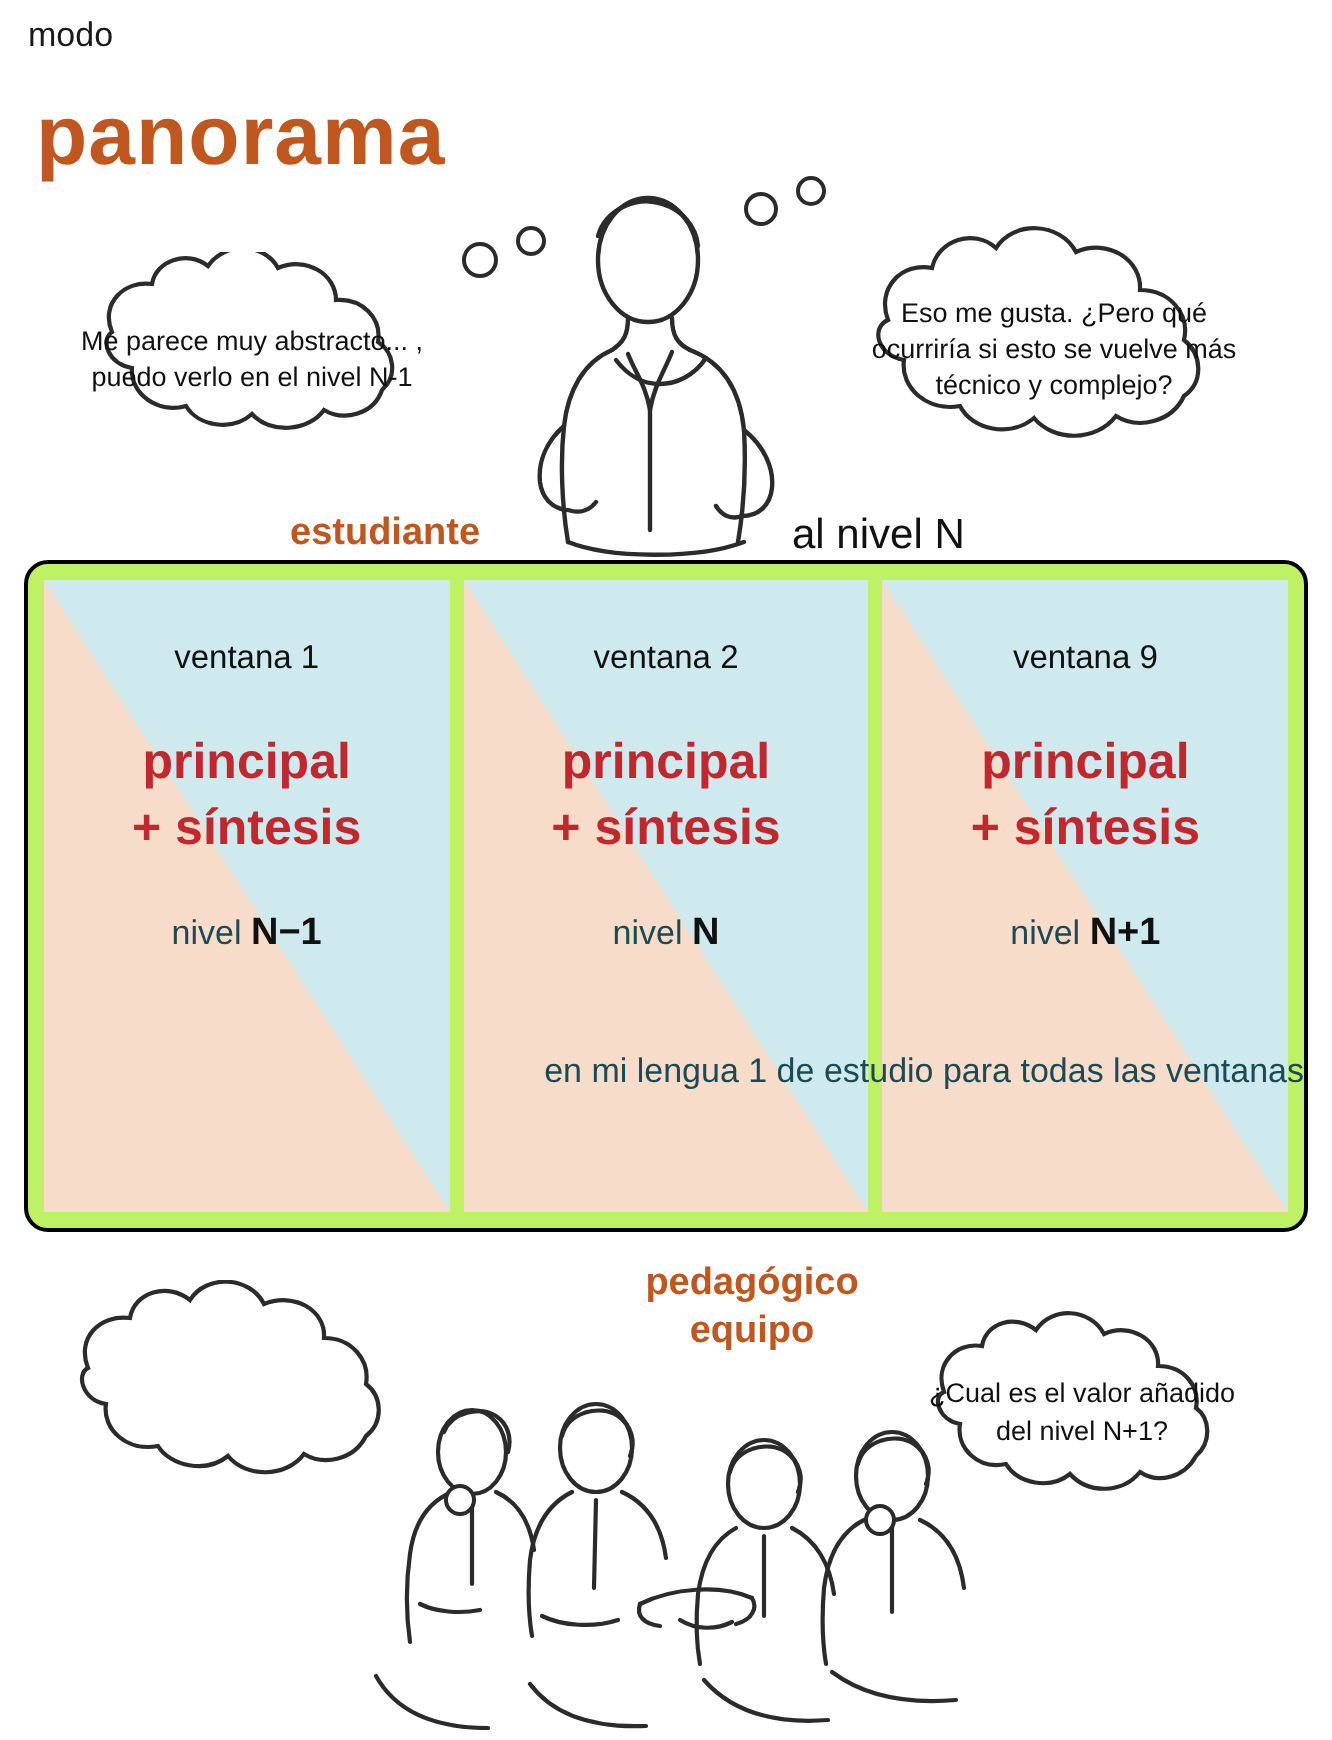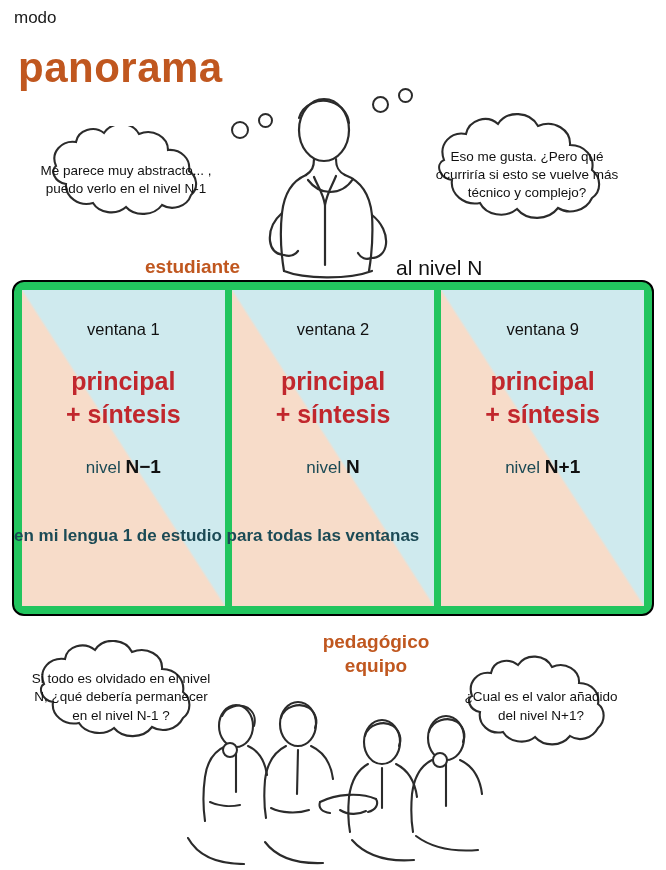--- a/index.html
+++ b/index.html
@@ -100,21 +100,21 @@
   
   .panel {
     position: absolute;
     left: 12px;
     top: 280px;
     width: 642px;
     height: 336px;
     border: 2.5px solid #000;
     border-radius: 12px;
     box-sizing: border-box;
-    background: #22c55e;
+    background: #bef264;
     padding: 8px;
     display: flex;
     gap: 7px;
   }
   .window {
     position: relative;
     flex: 1;
     overflow: hidden;
     background: #cfeaee;
   }
@@ -149,26 +149,25 @@
   }
   .win-level b {
     font-size: 19px;
     color: #111;
   }
   .panel-footer {
     position: absolute;
     left: 0;
     right: 0;
     top: 244px;
-    text-align: left;
+    text-align: right;
     font-size: 17px;
     color: #1b4a55;
     z-index: 5;
     pointer-events: none;
-    font-weight: bold;
   }
 
   
   .illus { position: absolute; z-index: 0; }
   #illus-student { left: 228px; top: 84px; width: 210px; height: 210px; }
   #illus-team    { left: 170px; top: 690px; width: 330px; height: 175px; }
 </style>
 </head>
 <body>
 
@@ -270,21 +269,20 @@
 
 <div class="role-label" id="label-equipo">
   <div>pedagógico</div>
   <div>equipo</div>
 </div>
 
 <div class="bubble" id="bubble-team-left">
   <svg viewBox="0 0 210 115" preserveAspectRatio="none" xmlns="http://www.w3.org/2000/svg">
     <path d="M28 44c-6-15 6-27 21-25 2-13 19-18 30-9 8-13 30-12 37 2 15-6 31 3 30 17 14 0 23 11 21 23 8 6 9 19 0 26-6 12-21 15-31 9-9 12-29 12-38 1-11 9-29 5-35-5-15 3-28-8-26-21-12-2-15-15-9-18z" fill="#fff" stroke="#2b2b2b" stroke-width="2.1"></path>
   </svg>
-  <div class="bubble-text">Si todo  es olvidado en el nivel N,  ¿qué debería  permanecer en el nivel N-1 ?</div>
 </div>
 <div class="dot" style="left:222px; top:742px; width:12px; height:12px;"></div>
 
 <div class="bubble" id="bubble-team-right">
   <svg viewBox="0 0 190 105" preserveAspectRatio="none" xmlns="http://www.w3.org/2000/svg">
     <path d="M26 42c-5-14 6-25 19-23 2-12 17-16 27-8 8-12 27-11 34 2 13-6 28 3 27 16 13 0 21 10 19 21 7 5 8 17 0 24-6 11-19 14-28 8-9 11-26 11-35 1-10 8-26 5-32-5-14 3-25-8-23-20-11-2-14-14-8-16z" fill="#fff" stroke="#2b2b2b" stroke-width="2.1"></path>
   </svg>
   <div class="bubble-text">¿Cual es el valor añadido del nivel N+1?</div>
 </div>
 <div class="dot" style="left:432px; top:752px; width:12px; height:12px;"></div>

